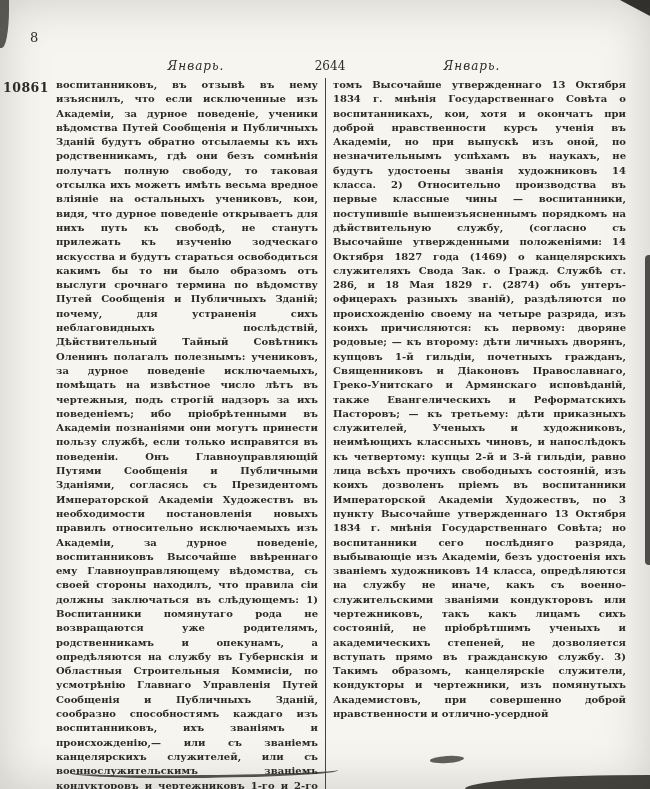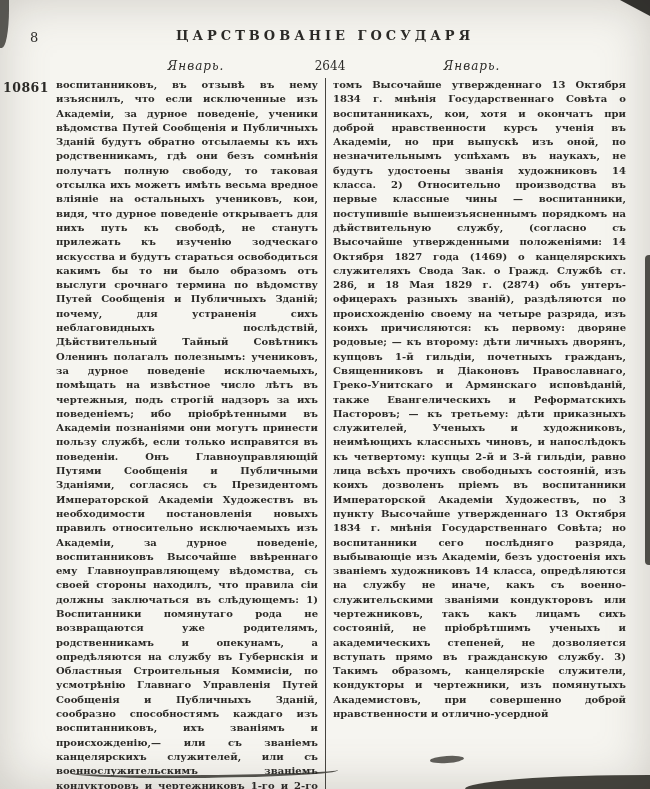--- a/index.html
+++ b/index.html
@@ -118,21 +118,20 @@
 <div class="page">
 
   <div class="artifact a-tl"></div>
   <div class="artifact a-tr"></div>
   <div class="artifact a-re"></div>
   <div class="artifact a-bl"></div>
   <div class="artifact a-bspot"></div>
   <div class="artifact a-br"></div>
 
   <div class="page-number">8</div>
-  <div class="header-title">ЦАРСТВОВАНІЕ ГОСУДАРЯ</div>
 
   <div class="subheader">
     <span class="month m-left">Январь.</span>
     <span class="year">2644</span>
     <span class="month m-right">Январь.</span>
   </div>
 
   <div class="entry-number">10861</div>
 
   <div class="columns">

